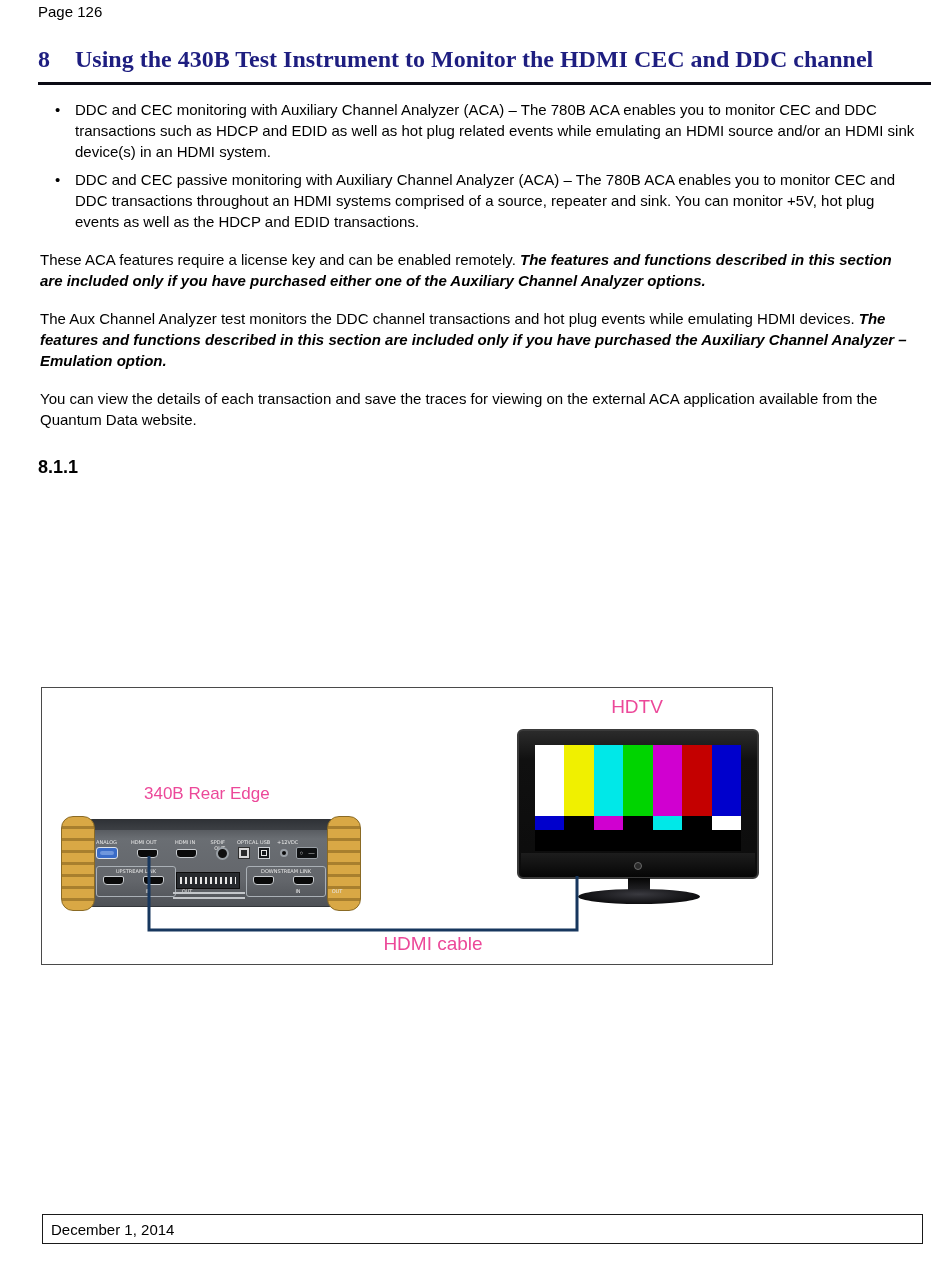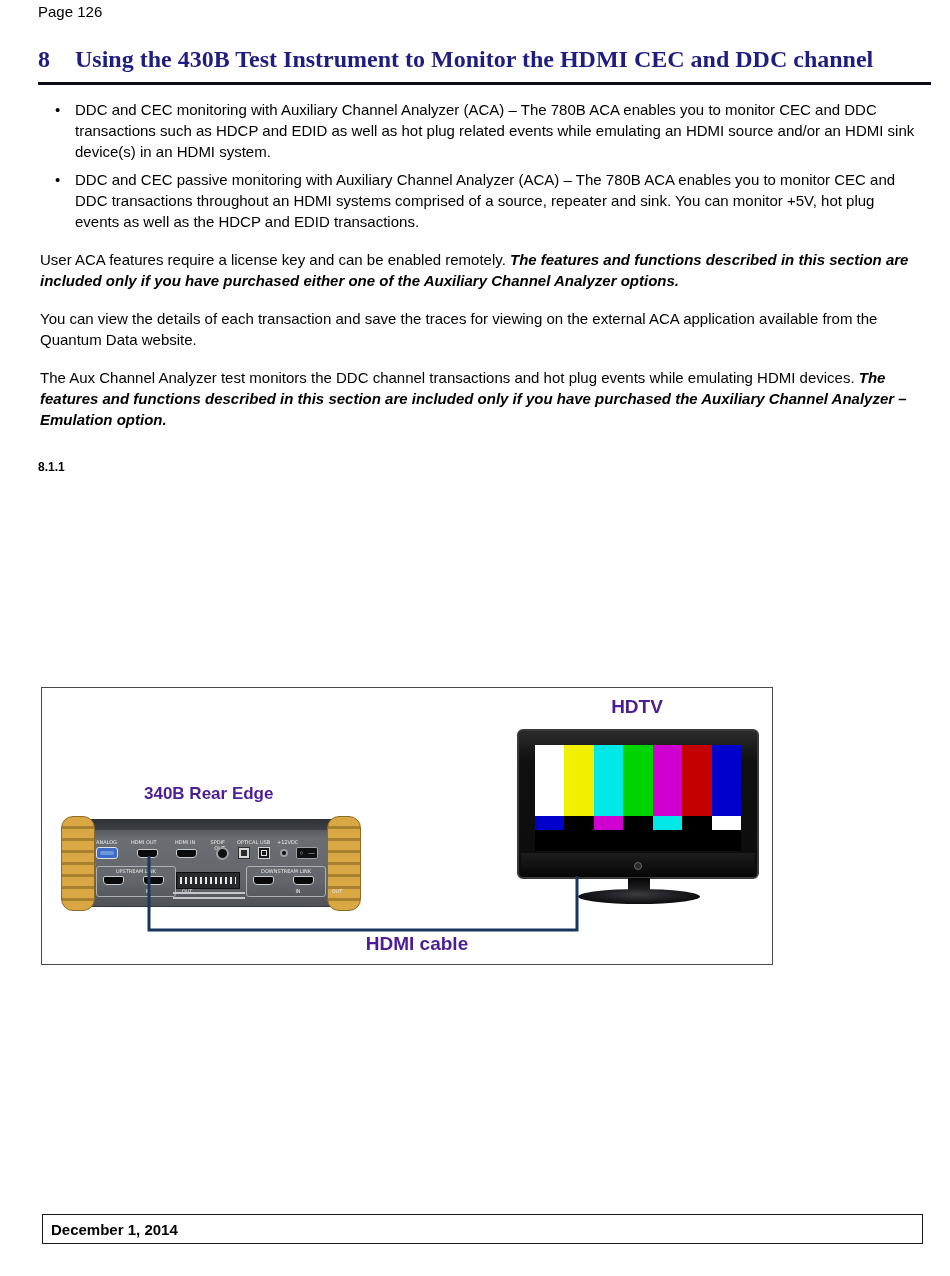--- a/index.html
+++ b/index.html
@@ -31,33 +31,33 @@
   .bitem .dot { flex:0 0 37px; padding-left:17px; }
   .bitem .btxt { flex:1; }
   .h2row {
     margin-top:23px; display:flex;
     font-family:"Liberation Serif", serif; font-weight:bold;
     font-size:21px; line-height:26px; color:#000;
   }
   .h2row .num { width:69px; flex:0 0 69px; }
   .h3row {
     margin-top:27px; display:flex;
-    font-weight:bold; font-size:12px; line-height:20px;
+    font-weight:bold; font-size:18px; line-height:20px;
   }
   .h3row .num { width:69px; flex:0 0 69px; }
 
   
   .diagram {
     position:absolute; left:41px; top:687px; width:732px; height:278px;
     border:1px solid #4a4a4a; background:#ffffff;
   }
-  .diagram .lbl { position:absolute; font-weight:bold; color:#4c1d95; }
+  .diagram .lbl { position:absolute; font-weight:normal; color:#ec4899; }
   .hdtv-lbl { left:560px; top:8px; width:70px; text-align:center; font-size:19px; }
   .device-lbl { left:102px; top:96px; font-size:17px; }
-  .cable-lbl { left:310px; top:245px; width:130px; text-align:center; font-size:19px; }
+  .cable-lbl { left:326px; top:245px; width:130px; text-align:center; font-size:19px; }
 
   
   .tv {
     position:absolute; left:475px; top:41px; width:242px; height:150px;
     background:linear-gradient(180deg,#2b2b2b,#101010 20%,#0c0c0c);
     border:2px solid #3a3a3a; border-radius:6px;
   }
   .tv-screen {
     position:absolute; left:16px; top:14px; right:16px; bottom:26px;
     background:#000; display:flex; flex-direction:column; overflow:hidden;
@@ -131,21 +131,21 @@
     background:repeating-linear-gradient(90deg,#e6e6e6 0 2px,#26292d 2px 5px); }
   .tiny-lines { position:absolute; left:112px; top:76px; width:72px; height:8px;
     background:repeating-linear-gradient(180deg,#c3c6ca 0 2px,transparent 2px 5px); }
   .cable-svg { position:absolute; left:0; top:0; pointer-events:none; }
 
   
   .footer {
     position:absolute; left:42px; top:1214px; width:881px; height:30px;
     border:1.5px solid #1a1a1a; display:flex; font-size:15px;
   }
-  .footer .fl { flex:1; display:flex; align-items:center; padding-left:8px;font-weight:bold; }
+  .footer .fl { flex:1; display:flex; align-items:center; padding-left:8px; }
   .footer .fr { width:307px; border-left:1px solid #1a1a1a; display:flex;
     align-items:center; justify-content:flex-end; padding-right:8px; }
 </style>
 </head>
 <body>
 
 <div class="page">
 
   <div class="runhead">
     <span>Page 126</span>
@@ -164,26 +164,26 @@
       <div class="bitem">
         <span class="dot">•</span>
         <span class="btxt">DDC and CEC monitoring with Auxiliary Channel Analyzer (ACA) – The 780B ACA enables you to monitor CEC and DDC transactions such as HDCP and EDID as well as hot plug related events while emulating an HDMI source and/or an HDMI sink device(s) in an HDMI system.</span>
       </div>
       <div class="bitem">
         <span class="dot">•</span>
         <span class="btxt">DDC and CEC passive monitoring with Auxiliary Channel Analyzer (ACA) – The 780B ACA enables you to monitor CEC and DDC transactions throughout an HDMI systems comprised of a source, repeater and sink. You can monitor +5V, hot plug events as well as the HDCP and EDID transactions.</span>
       </div>
     </div>
 
-    <p class="body"><span>User ACA features require a license key and can be enabled remotely. </span><span class="bi">The features and functions described in this section are included only if you have purchased either one of the Auxiliary Channel Analyzer options.</span></p>
-
+    <p class="body"><span>These ACA features require a license key and can be enabled remotely. </span><span class="bi">The features and functions described in this section are included only if you have purchased either one of the Auxiliary Channel Analyzer options.</span></p>
+
+
+    <p class="body"><span>The Aux Channel Analyzer test monitors the DDC channel transactions and hot plug events while emulating HDMI devices. </span><span class="bi">The features and functions described in this section are included only if you have purchased the Auxiliary Channel Analyzer – Emulation option.</span></p>
 
     <p class="body">You can view the details of each transaction and save the traces for viewing on the external ACA application available from the Quantum Data website.</p>
-
-    <p class="body"><span>The Aux Channel Analyzer test monitors the DDC channel transactions and hot plug events while emulating HDMI devices. </span><span class="bi">The features and functions described in this section are included only if you have purchased the Auxiliary Channel Analyzer – Emulation option.</span></p>
 
     <div class="h3row">
       <span class="num">8.1.1</span>
     </div>
 
   </div>
 
   <div class="diagram">
 
     <div class="lbl hdtv-lbl">HDTV</div>

